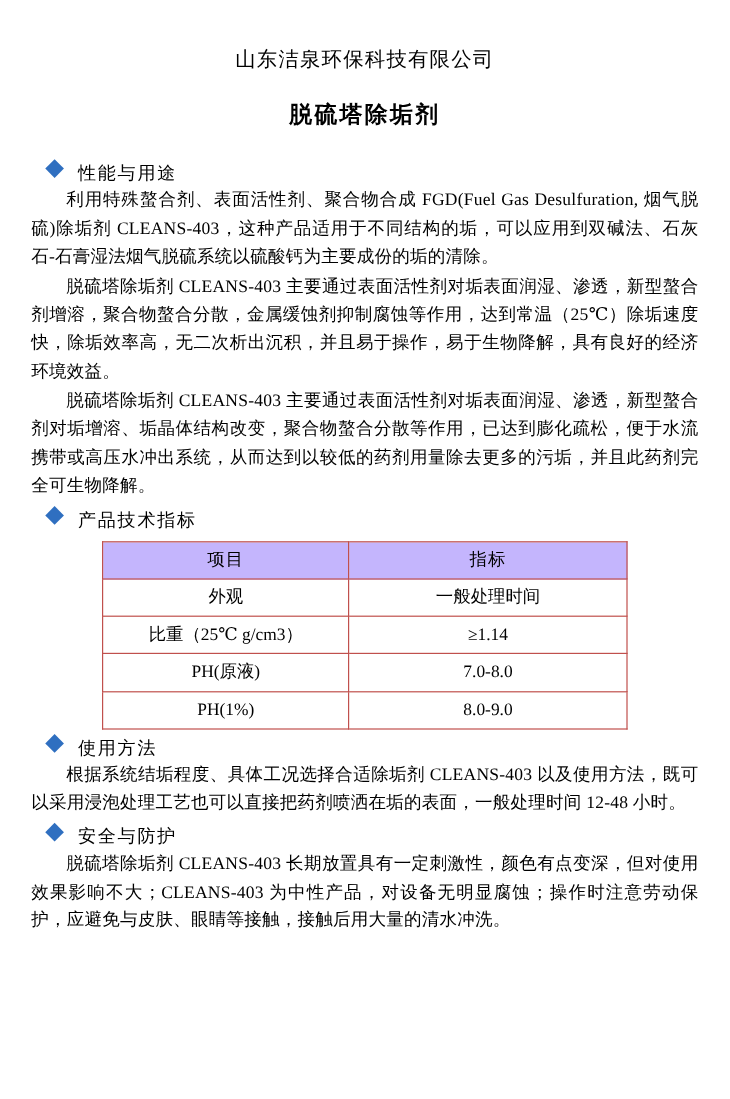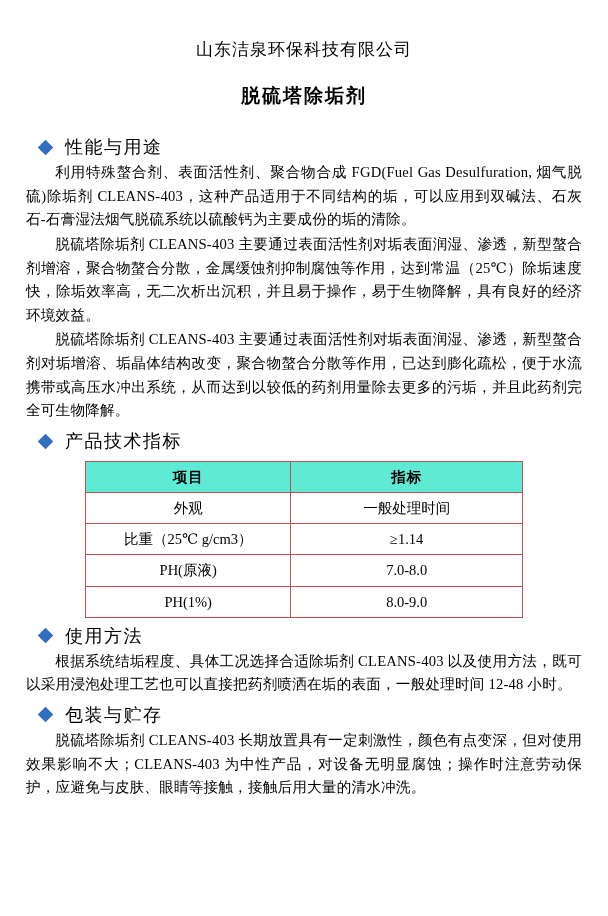--- a/index.html
+++ b/index.html
@@ -33,22 +33,21 @@
     font-size: 19px;
     font-weight: bold;
     letter-spacing: 2px;
     margin-bottom: 26px;
   }
   .section {
     margin-bottom: 2px;
   }
   .section-head {
     display: flex;
-    align-items: center;
-    font-size: 18px;
+    font-size: 15px;
     margin: 6px 0 2px 0;
   }
   .bullet {
     display: inline-block;
     width: 11px;
     height: 11px;
     background: #2f6fc0;
     transform: rotate(45deg);
     margin-left: 14px;
     margin-right: 14px;
@@ -74,22 +73,22 @@
     width: 438px;
   }
   table.spec th, table.spec td {
     border: 1px solid #c0504d;
     text-align: center;
     font-size: 14.5px;
     padding: 6px 4px;
     line-height: 1.25;
   }
   table.spec thead th {
-    background: #5eead4;
-    font-weight: bold;
+    background: #c4b5fd;
+    font-weight: normal;
     letter-spacing: 1px;
   }
   table.spec td.left-col {
     width: 47%;
   }
   table.spec td.right-col {
     width: 53%;
   }
 </style>
 </head>
@@ -150,18 +149,18 @@
       <span class="bullet"></span>
       <span class="section-title">使用方法</span>
     </div>
     <p class="para">根据系统结垢程度、具体工况选择合适除垢剂 CLEANS-403 以及使用方法，既可以采用浸泡处理工艺也可以直接把药剂喷洒在垢的表面，一般处理时间 12-48 小时。</p>
   </div>
 
 
   <div class="section">
     <div class="section-head">
       <span class="bullet"></span>
-      <span class="section-title">包装与贮存</span>
+      <span class="section-title">安全与防护</span>
     </div>
     <p class="para">脱硫塔除垢剂 CLEANS-403 长期放置具有一定刺激性，颜色有点变深，但对使用效果影响不大；CLEANS-403 为中性产品，对设备无明显腐蚀；操作时注意劳动保护，应避免与皮肤、眼睛等接触，接触后用大量的清水冲洗。</p>
   </div>
 
 </div>
 
 </body></html>

